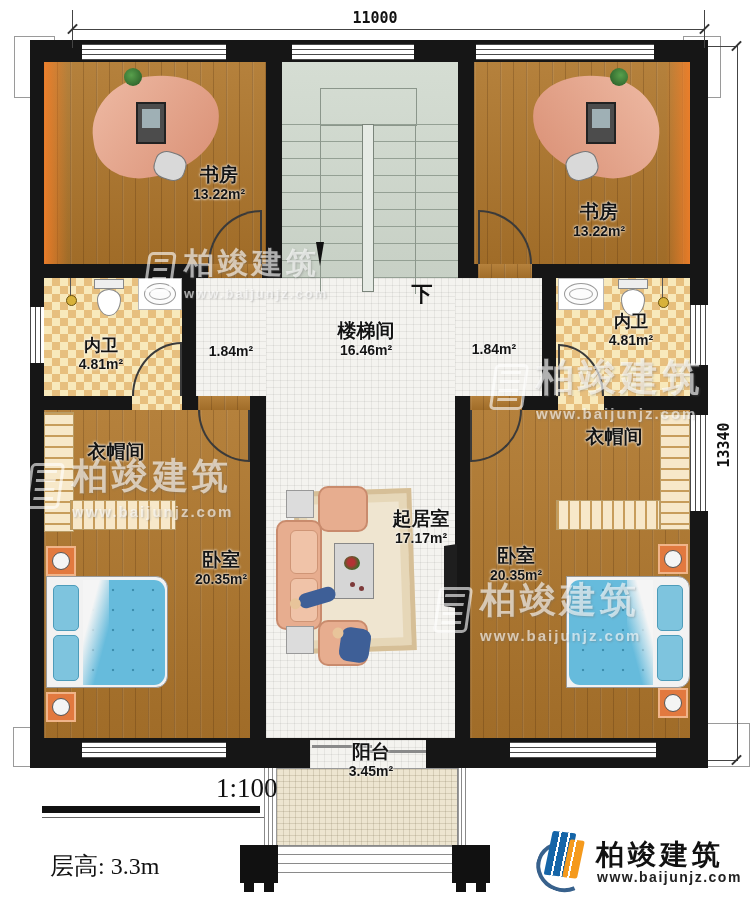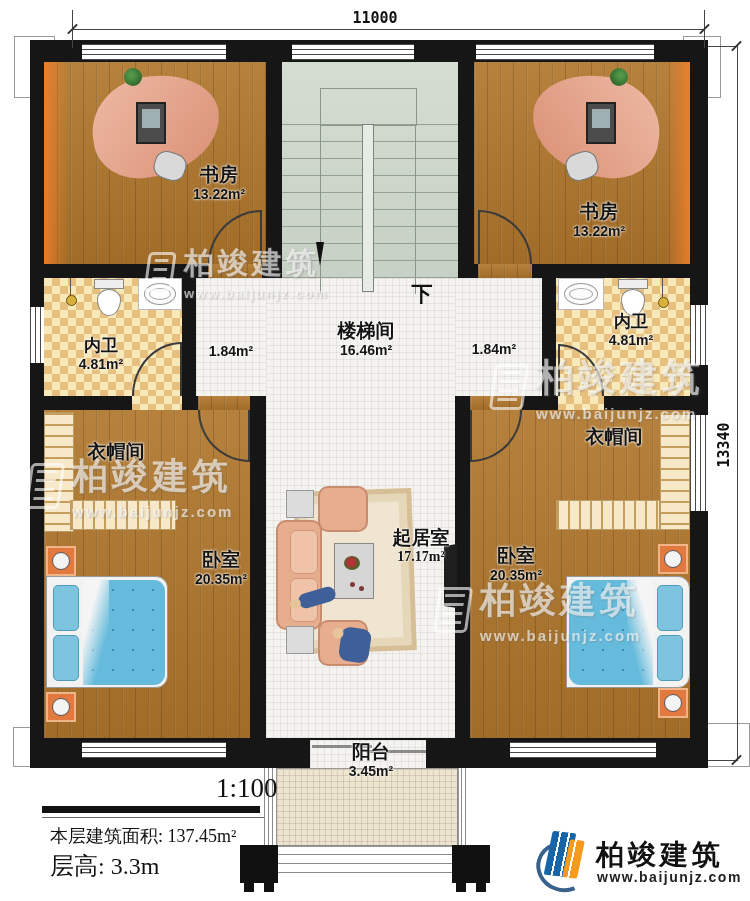--- a/index.html
+++ b/index.html
@@ -291,21 +291,21 @@
     <span class="rname">衣帽间</span>
   </div>
   <div class="lbl" style="left:221px;top:568px;">
     <span class="rname">卧室</span>
     <span class="rarea">20.35m²</span>
   </div>
   <div class="lbl" style="left:516px;top:564px;">
     <span class="rname">卧室</span>
     <span class="rarea">20.35m²</span>
   </div>
-  <div class="lbl" style="left:421px;top:546px;font-family:Liberation Serif, serif;">
+  <div class="lbl" style="left:421px;top:527px;">
     <span class="rname">起居室</span>
     <span class="rarea">17.17m²</span>
   </div>
   <div class="lbl" style="left:371px;top:760px;">
     <span class="rname">阳台</span>
     <span class="rarea">3.45m²</span>
   </div>
 
   <div class="wm" style="left:146px;top:243px;">
     <div class="wm-mark" style="width:28px;height:40px;"></div>
@@ -332,24 +332,20 @@
     <div class="wm-mark" style="width:34px;height:46px;"></div>
     <div class="wm-col">
       <span class="wm-name" style="font-size:36px;">柏竣建筑</span>
       <span class="wm-url" style="font-size:15px;">www.baijunjz.com</span>
     </div>
   </div>
 
   <div class="pt" style="left:216px;top:773px;font-size:27px;">1:100</div>
   <div class="abs" style="left:42px;top:806px;width:218px;height:7px;background:#111;z-index:60;"></div>
   <div class="abs" style="left:42px;top:817px;width:222px;height:1px;background:#666;z-index:60;"></div>
-  <div class="pt" style="left:50px;top:824px;font-size:18px;">
-    <span>本层建筑面积:</span>
-    <span>137.45m²</span>
-  </div>
   <div class="pt" style="left:50px;top:850px;font-size:24px;">
     <span>层高:</span>
     <span>3.3m</span>
   </div>
 
   <div class="brand-icon">
     <div class="bi-swoosh"></div>
     <div class="bi-blue"></div>
     <div class="bi-orange"></div>
   </div>

